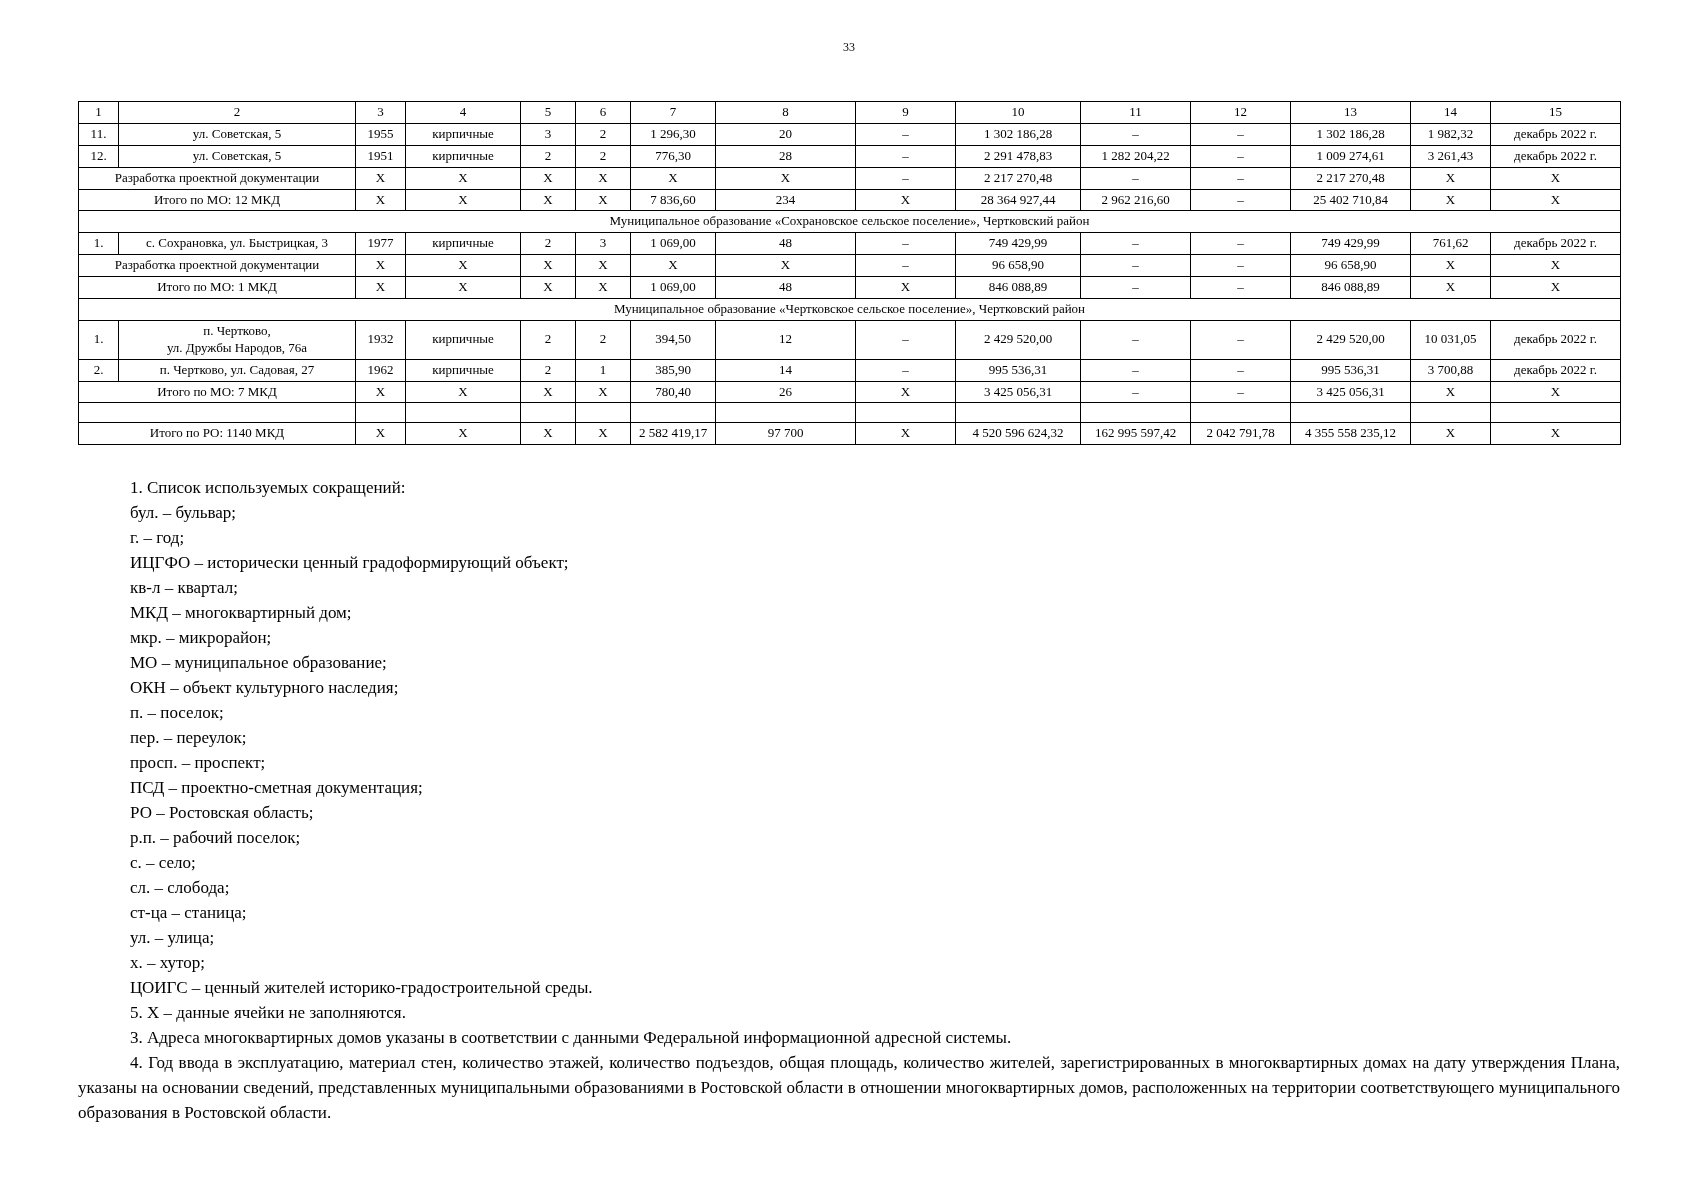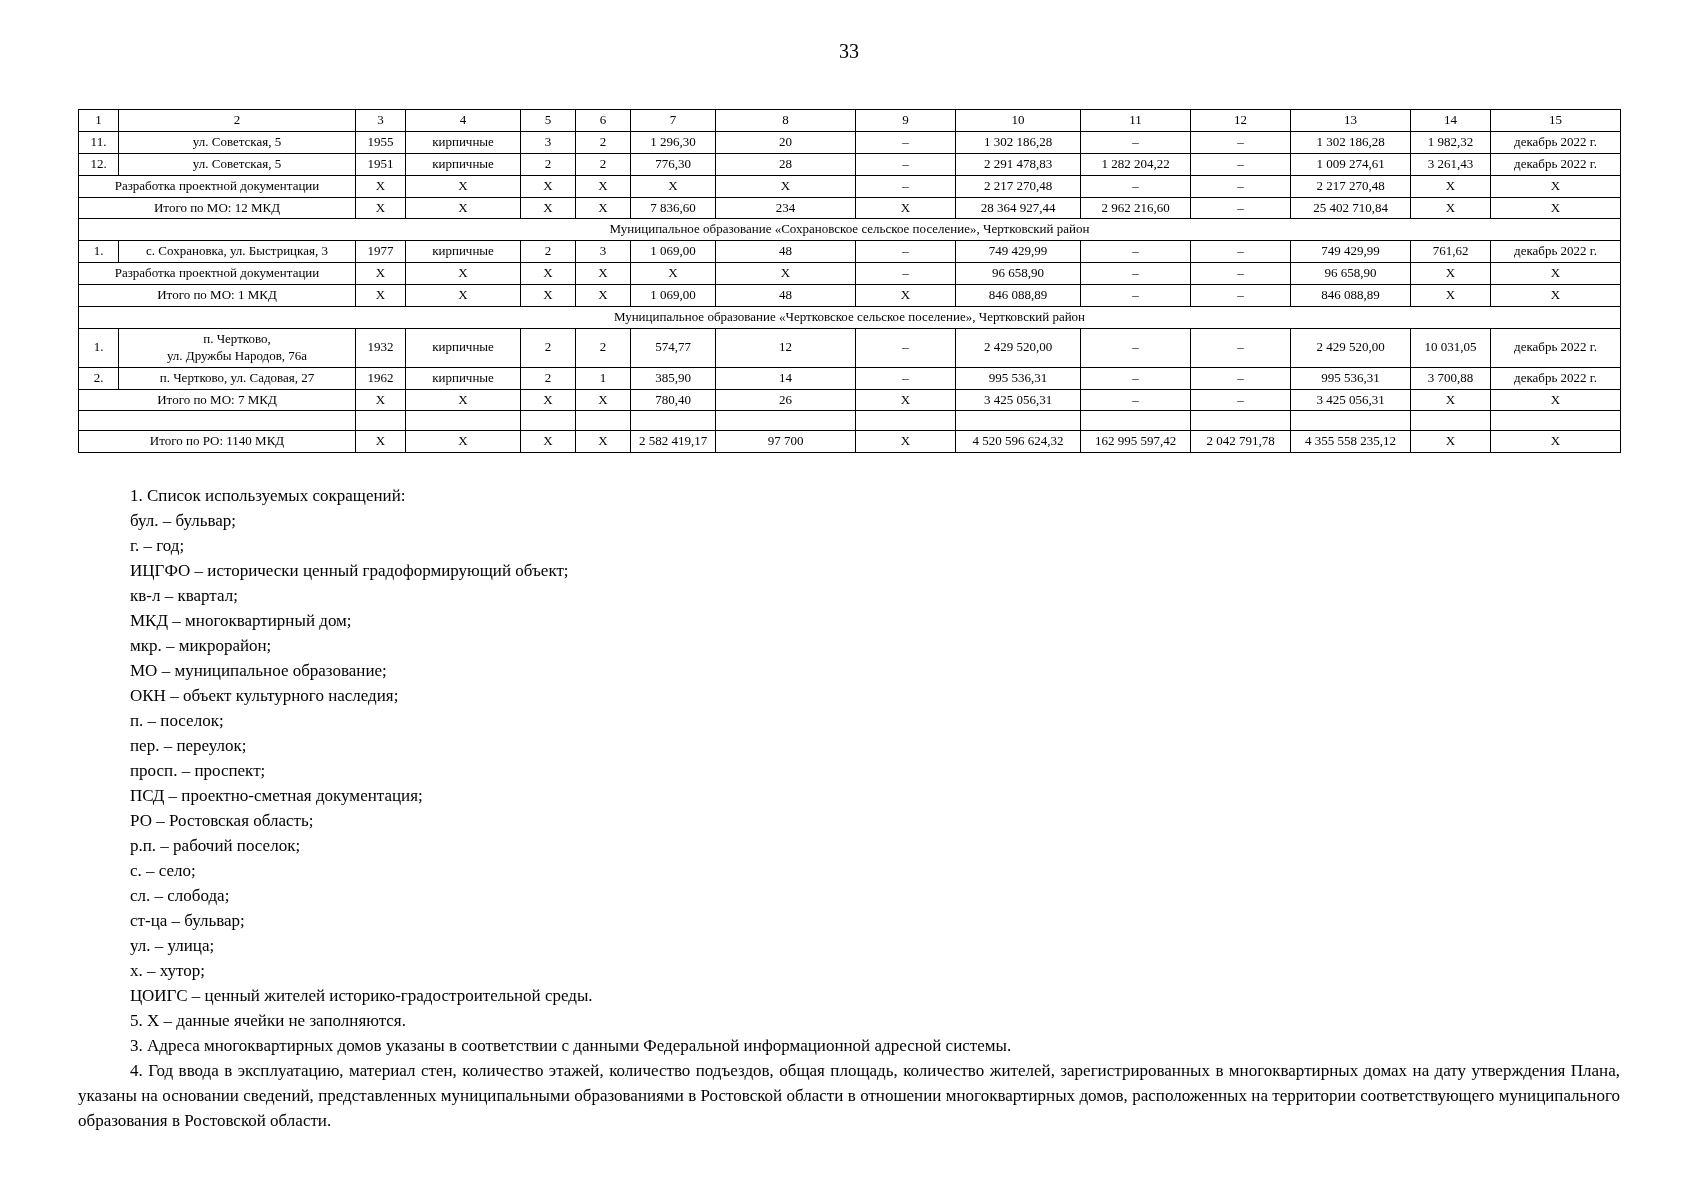--- a/index.html
+++ b/index.html
@@ -9,21 +9,21 @@
     height: 1200px;
     box-sizing: border-box;
     padding: 40px 78px 30px 78px;
     background: #ffffff;
     color: #000000;
     font-family: "Liberation Serif", serif;
     overflow: hidden;
   }
   .page-number {
     text-align: center;
-    font-size: 20px;
+    font-size: 12px;
     margin-bottom: 46px;
   }
   table.mkd {
     border-collapse: collapse;
     table-layout: fixed;
     width: 1542px;
     font-size: 13px;
   }
   table.mkd th, table.mkd td {
     border: 1px solid #000000;
@@ -219,21 +219,21 @@
           <td colspan="15" class="section-cell">Муниципальное образование «Чертковское сельское поселение», Чертковский район</td>
         </tr>
         <tr>
           <td>1.</td>
           <td class="align-left">п. Чертково,
 ул. Дружбы Народов, 76а</td>
           <td>1932</td>
           <td>кирпичные</td>
           <td>2</td>
           <td>2</td>
-          <td class="align-right">574,77</td>
+          <td class="align-right">394,50</td>
           <td>12</td>
           <td>–</td>
           <td class="align-right">2 429 520,00</td>
           <td>–</td>
           <td>–</td>
           <td class="align-right">2 429 520,00</td>
           <td class="align-right">10 031,05</td>
           <td>декабрь 2022 г.</td>
         </tr>
         <tr>
@@ -315,21 +315,21 @@
       <p>МО – муниципальное образование;</p>
       <p>ОКН – объект культурного наследия;</p>
       <p>п. – поселок;</p>
       <p>пер. – переулок;</p>
       <p>просп. – проспект;</p>
       <p>ПСД – проектно-сметная документация;</p>
       <p>РО – Ростовская область;</p>
       <p>р.п. – рабочий поселок;</p>
       <p>с. – село;</p>
       <p>сл. – слобода;</p>
-      <p>ст-ца – бульвар;</p>
+      <p>ст-ца – станица;</p>
       <p>ул. – улица;</p>
       <p>х. – хутор;</p>
       <p>ЦОИГС – ценный жителей историко-градостроительной среды.</p>
       <p>5. X – данные ячейки не заполняются.</p>
       <p>3. Адреса многоквартирных домов указаны в соответствии с данными Федеральной информационной адресной системы.</p>
       <p>4. Год ввода в эксплуатацию, материал стен, количество этажей, количество подъездов, общая площадь, количество жителей, зарегистрированных в многоквартирных домах на дату утверждения Плана, указаны на основании сведений, представленных муниципальными образованиями в Ростовской области в отношении многоквартирных домов, расположенных на территории соответствующего муниципального образования в Ростовской области.</p>
     </div>
 </div>
 
 </body></html>

